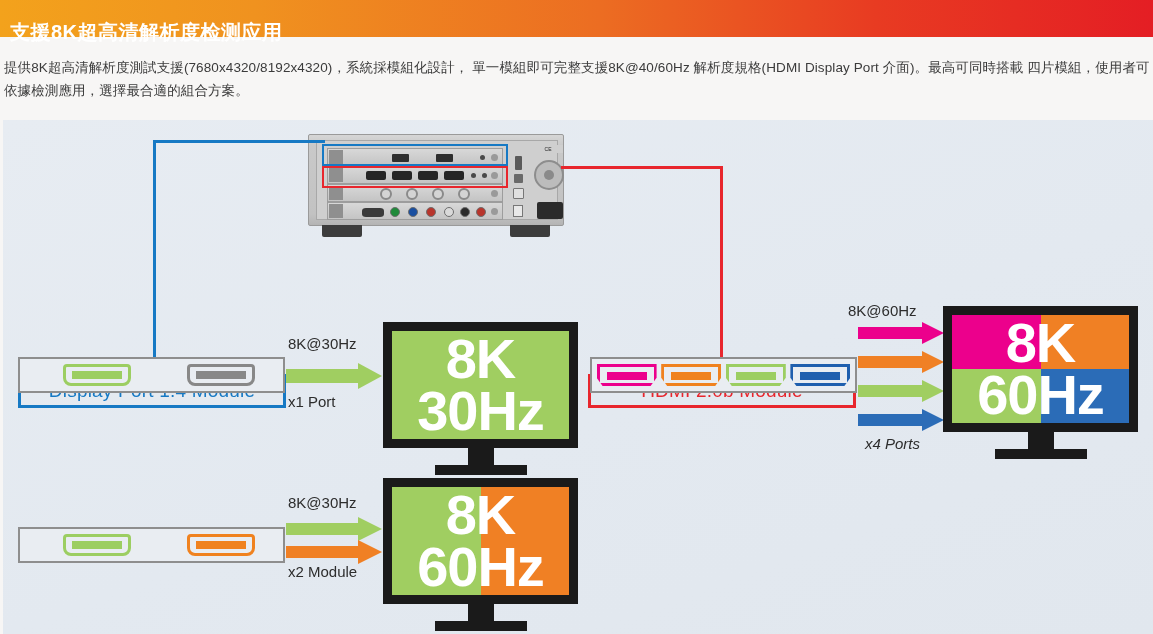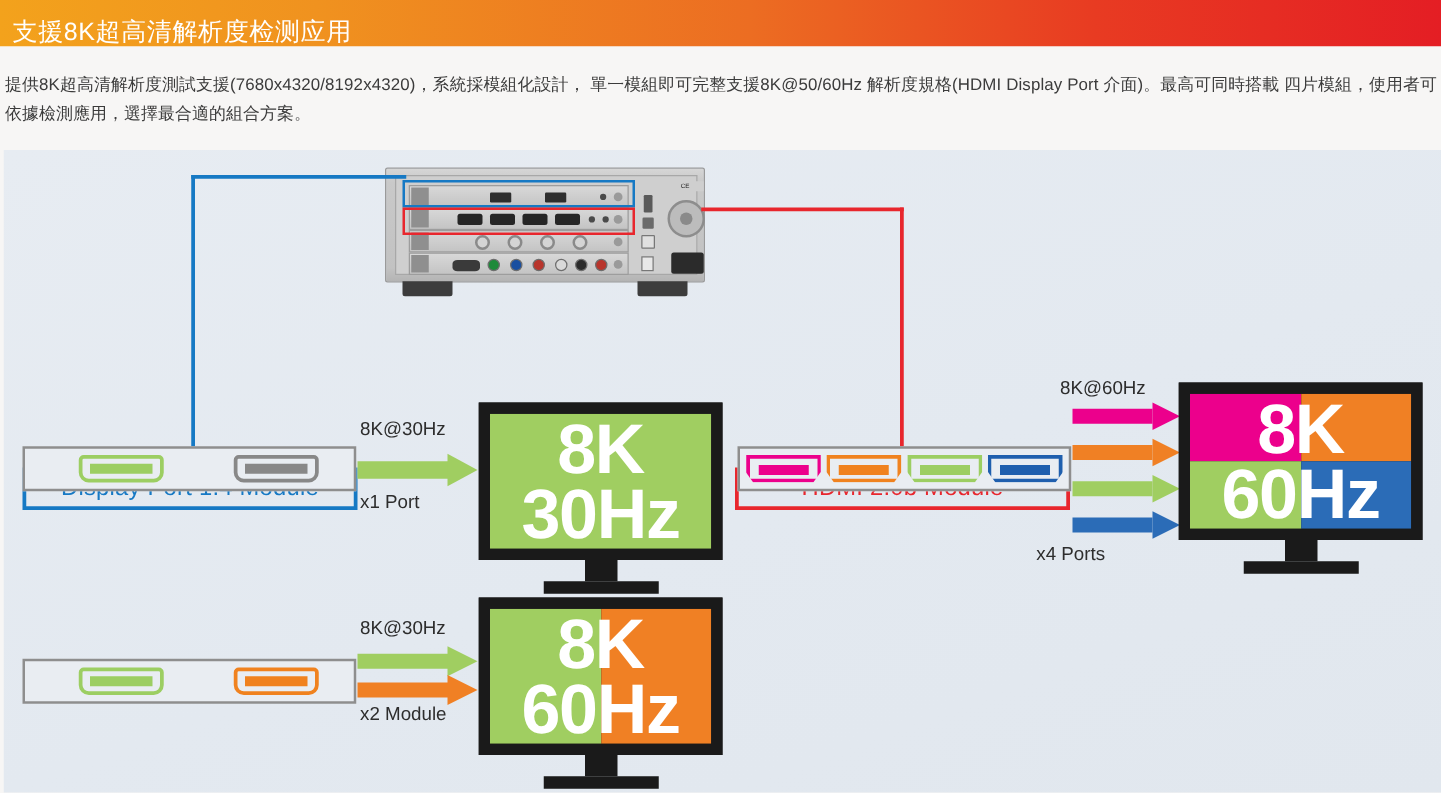--- a/index.html
+++ b/index.html
@@ -11,22 +11,22 @@
     overflow: hidden;
   }
 
   
   .header-bar {
     position: absolute; left: 0; top: 0;
     width: 1153px; height: 37px;
     background: linear-gradient(90deg, #f3a21c 0%, #f0921f 22%, #ec6d22 52%, #e83b22 76%, #e41e24 100%);
   }
   .header-title {
-    position: absolute; left: 10px; top: 12px;
-    font-size: 20px; font-weight: normal; color: #ffffff;
+    position: absolute; left: 10px; top: 19px;
+    font-size: 20px; font-weight: bold; color: #ffffff;
     letter-spacing: 0.5px;
     white-space: nowrap;
   }
 
   
   .intro {
     position: absolute; left: 4px; top: 56px;
     width: 1149px;
     font-size: 13.5px; color: #3b3b3b; line-height: 23px;
     letter-spacing: 0.1px;
@@ -223,21 +223,21 @@
   }
 </style>
 </head>
 <body>
 
 <div class="header-bar">
   <div class="header-title">支援8K超高清解析度检测应用</div>
 </div>
 
 <div class="intro">
-  <span>提供8K超高清解析度測試支援(7680x4320/8192x4320)，系統採模組化設計， 單一模組即可完整支援8K@50/60Hz 解析度規格(HDMI Display Port 介面)。最高可同時搭載</span>
+  <span>提供8K超高清解析度測試支援(7680x4320/8192x4320)，系統採模組化設計， 單一模組即可完整支援8K@40/60Hz 解析度規格(HDMI Display Port 介面)。最高可同時搭載</span>
   <span>四片模組，使用者可依據檢測應用，選擇最合適的組合方案。</span>
 </div>
 
 <div class="diagram">
 
   <div class="device">
     <div class="device-body">
       <div class="device-inner">
 
         <div class="mod-col">
@@ -389,21 +389,21 @@
       </div>
     <div class="hdmi-port green">
         <div class="tongue"></div>
       </div>
     <div class="hdmi-port blue">
         <div class="tongue"></div>
       </div>
   </div>
 
   <div class="ann" style="left:845px; top:182px;">8K@60Hz</div>
-  <div class="ann" style="left:826px; top:315px;">x4 Ports</div>
+  <div class="ann" style="left:862px; top:315px;font-style:italic;">x4 Ports</div>
 
   <div class="arrow" style="left:855px; top:202px; width:86px; height:22px;">
     <div class="arrow-shaft" style="width:64px; top:5px; height:12px; background:#ec008c; position:absolute;"></div>
     <div class="arrow-head" style="border-top:11px solid transparent; border-bottom:11px solid transparent; border-left:22px solid #ec008c;"></div>
   </div>
   <div class="arrow" style="left:855px; top:231px; width:86px; height:22px;">
     <div class="arrow-shaft" style="width:64px; top:5px; height:12px; background:#f08024; position:absolute;"></div>
     <div class="arrow-head" style="border-top:11px solid transparent; border-bottom:11px solid transparent; border-left:22px solid #f08024;"></div>
   </div>
   <div class="arrow" style="left:855px; top:260px; width:86px; height:22px;">

